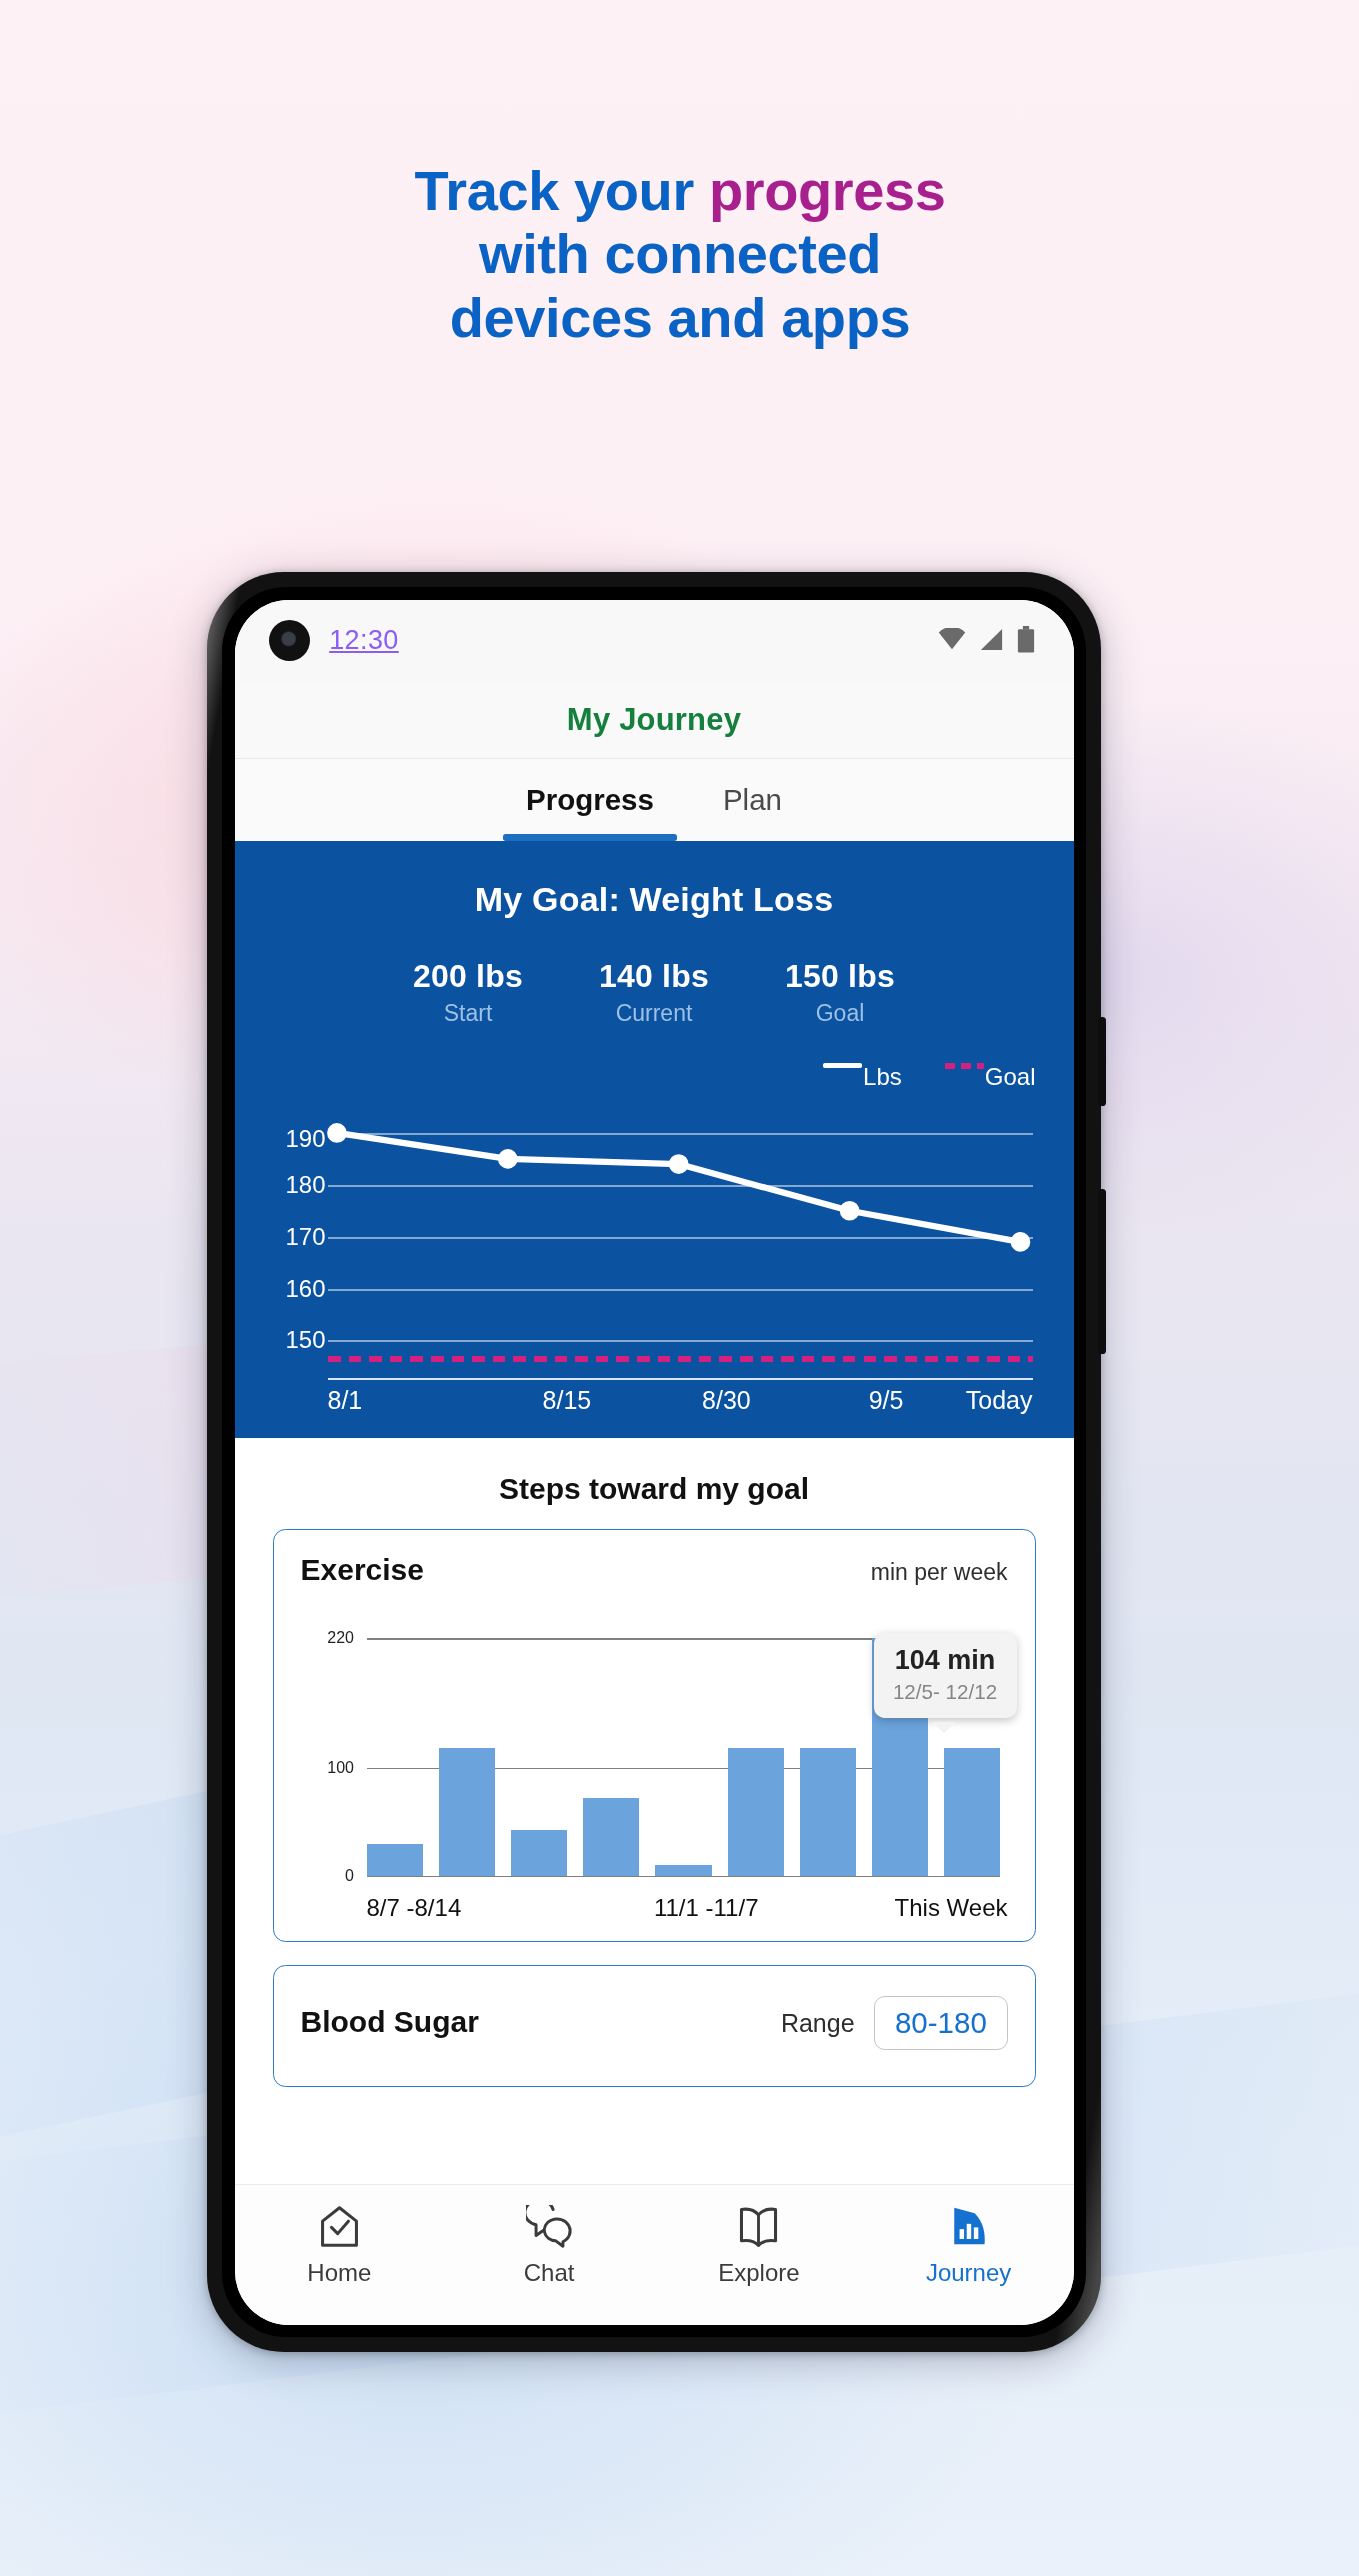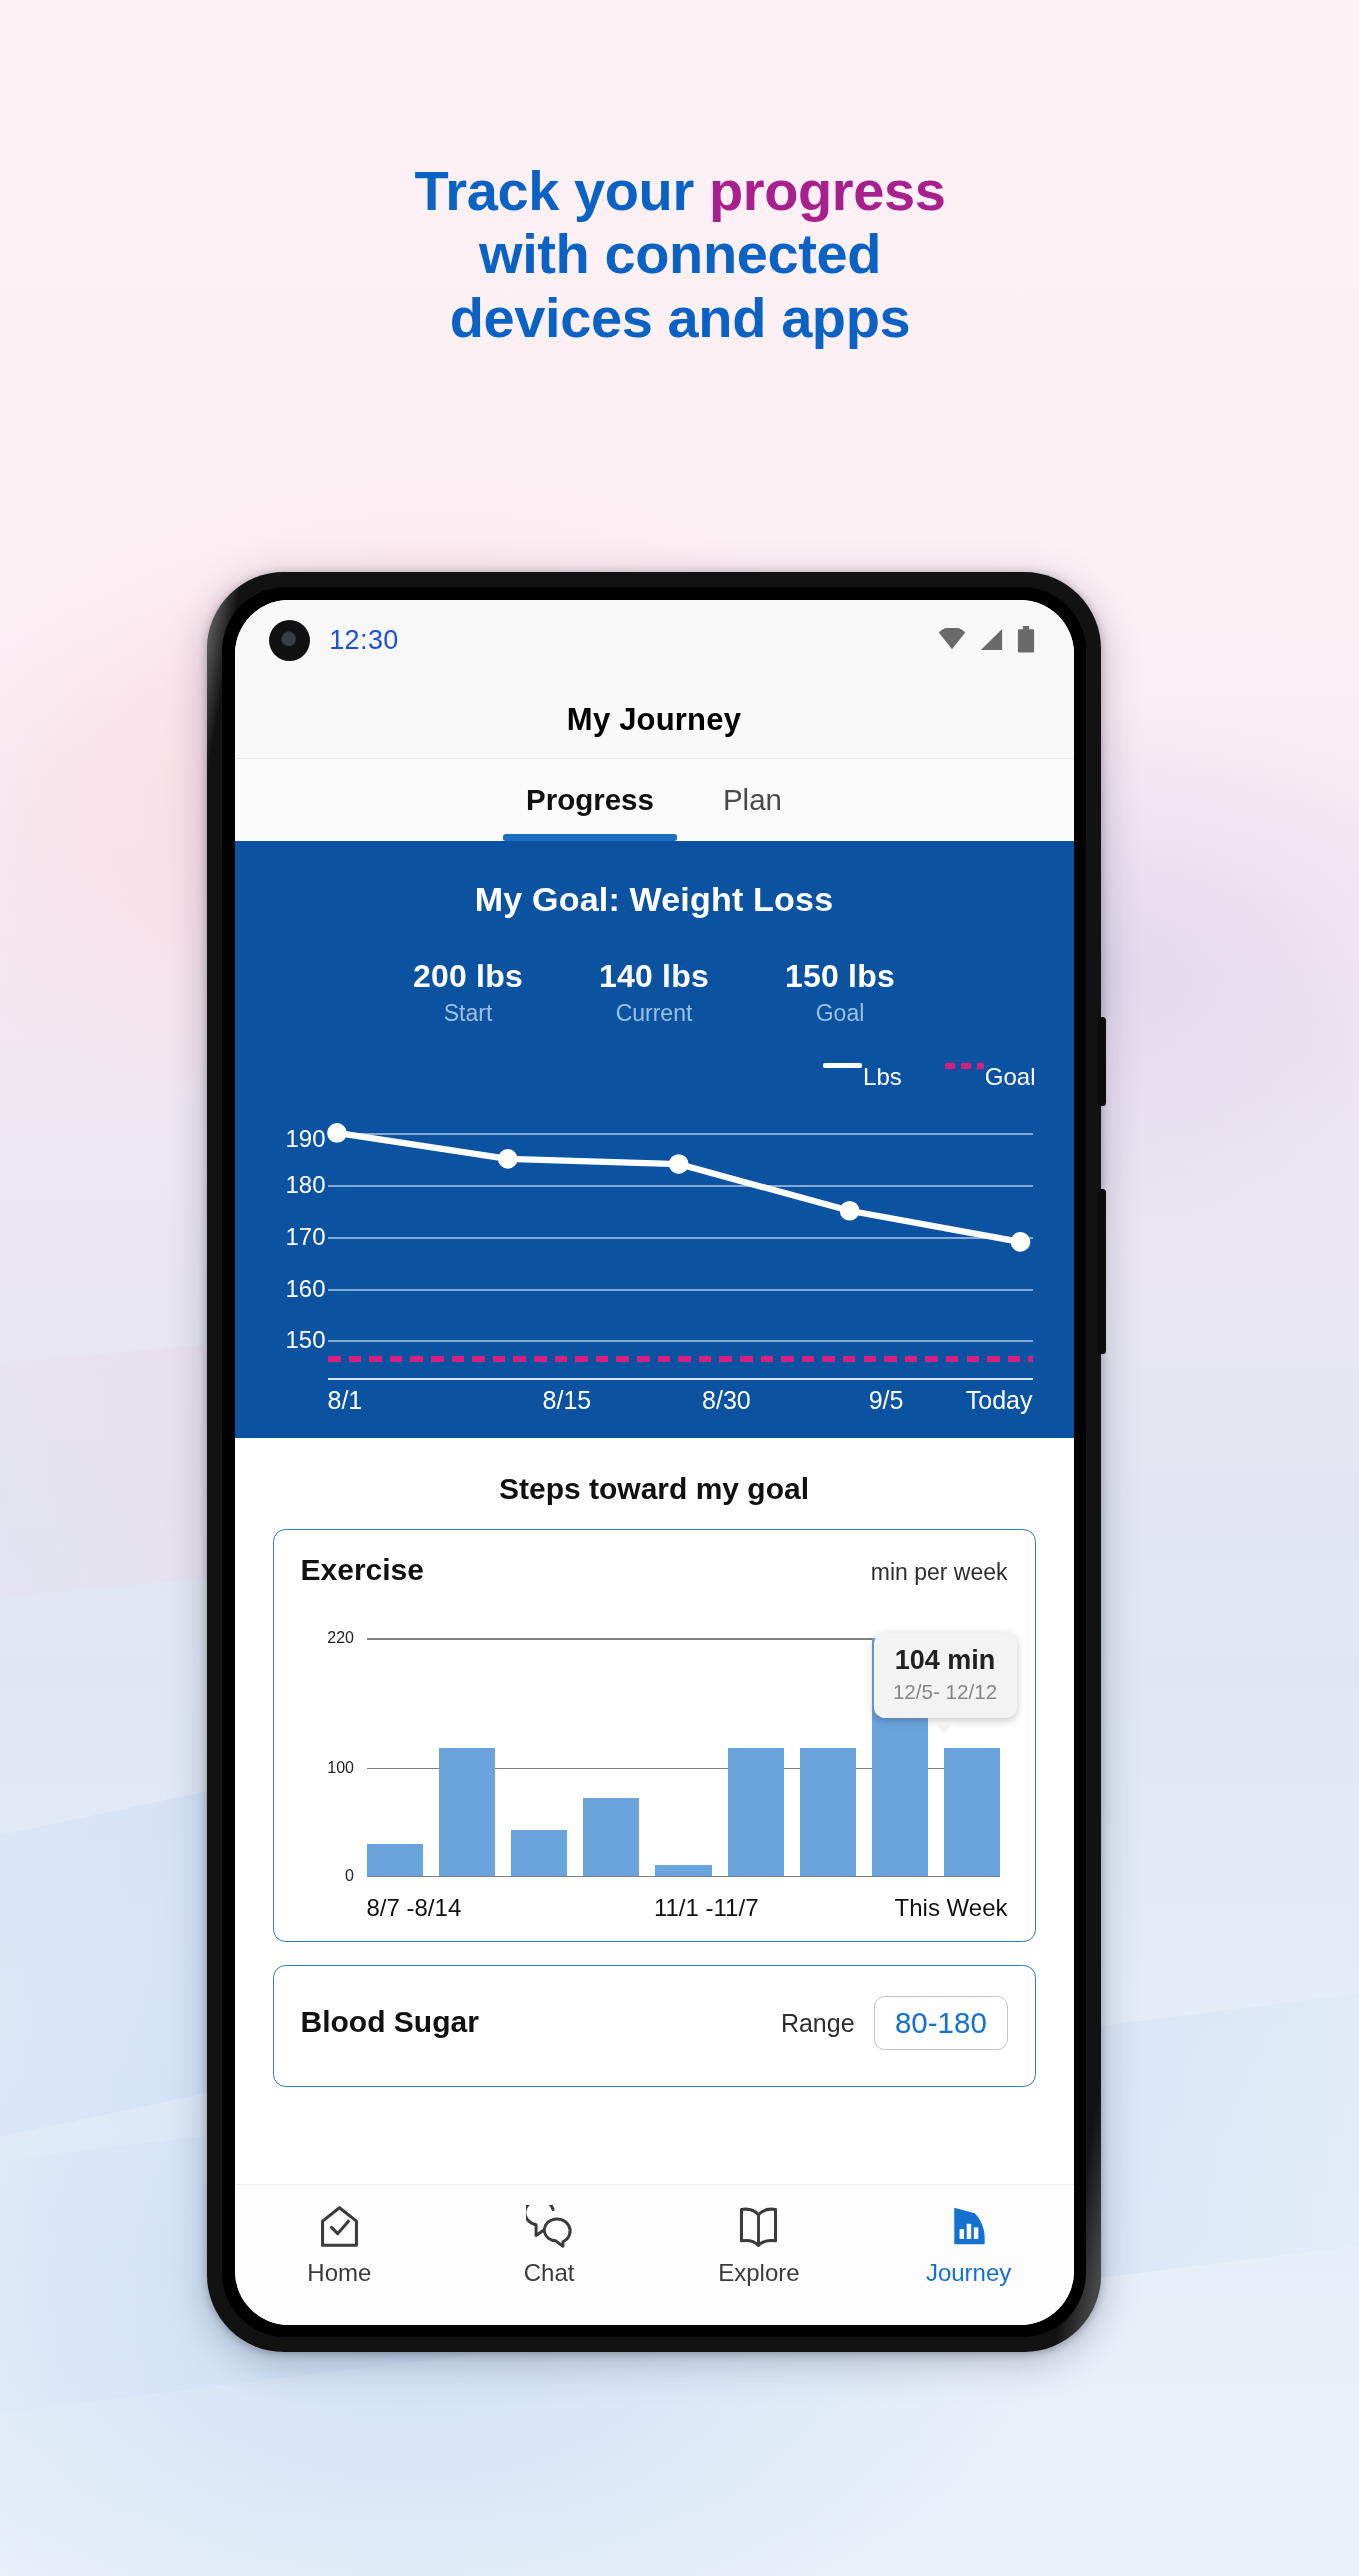--- a/index.html
+++ b/index.html
@@ -93,30 +93,30 @@
   
   #status-bar {
     height: 82px; background: #f8f8f8; flex: 0 0 auto;
     display: flex; align-items: center; padding: 0 39px 0 34px; gap: 19.7px;
   }
   #camera-dot {
     width: 41px; height: 41px; border-radius: 50%;
     background: radial-gradient(circle at 48% 46%, #3a3f46 0 6.3px, #111 8px 100%);
     flex: 0 0 auto;
   }
-  #status-time { font-size: 27px; color: #1d4ed8; letter-spacing: 0.4px; }
+  #status-time { font-size: 27px; color: #8b5cf6; letter-spacing: 0.4px; text-decoration: underline; }
   #status-icons { margin-left: auto; display: flex; align-items: center; gap: 12.5px; }
 
   
   #app-bar {
     height: 77px; background: #f9f9f9; flex: 0 0 auto;
     display: flex; align-items: center; justify-content: center;
     border-bottom: 0.9px solid #e8e8e8;
   }
-  #app-title { font-size: 31px; font-weight: 700; color: #000000; letter-spacing: 0.2px; }
+  #app-title { font-size: 31px; font-weight: 700; color: #15803d; letter-spacing: 0.2px; }
   #tabs {
     height: 82px; background: #fafafa; flex: 0 0 auto;
     display: flex; align-items: stretch; justify-content: center; gap: 23px;
   }
   .tab {
     display: flex; align-items: center; padding: 0 23px;
     font-size: 29.5px; color: #4a4a4a; position: relative;
   }
   .tab.active { color: #111; font-weight: 700; }
   .tab.active::after {

